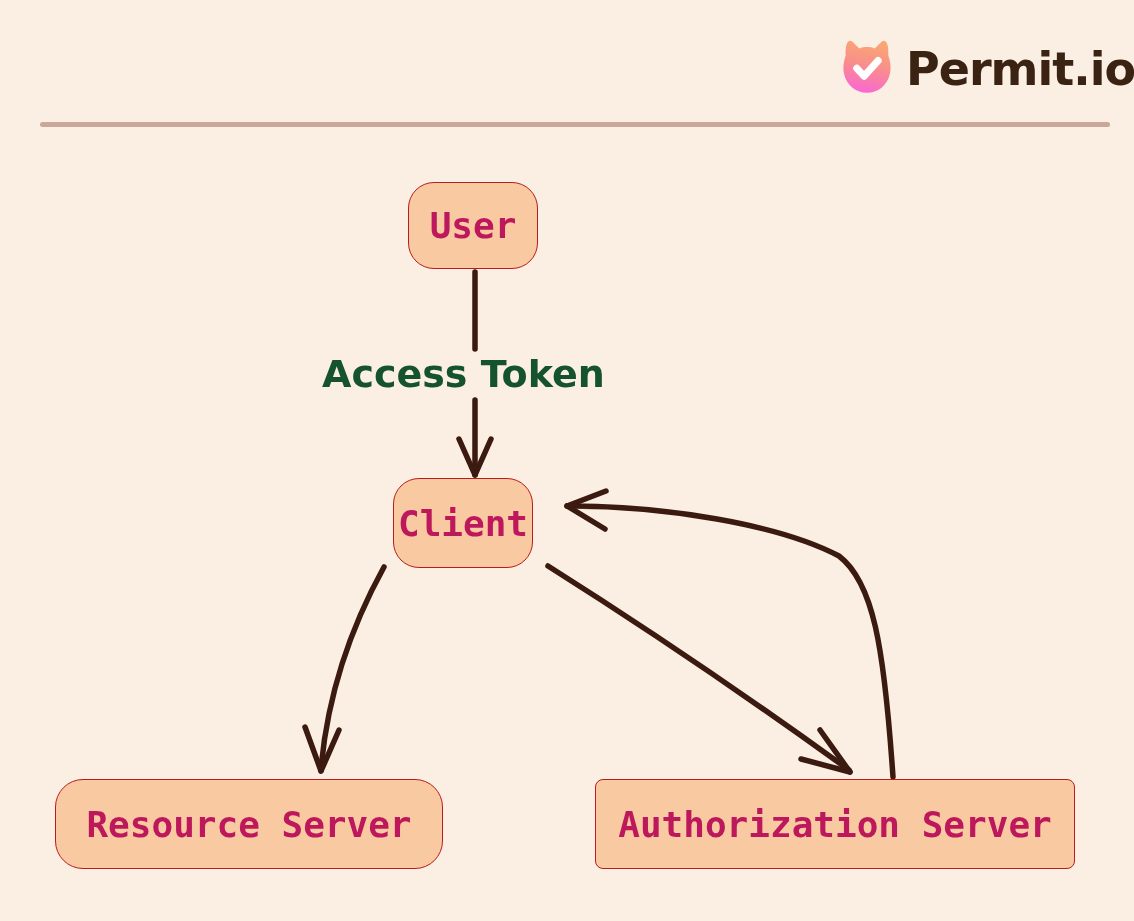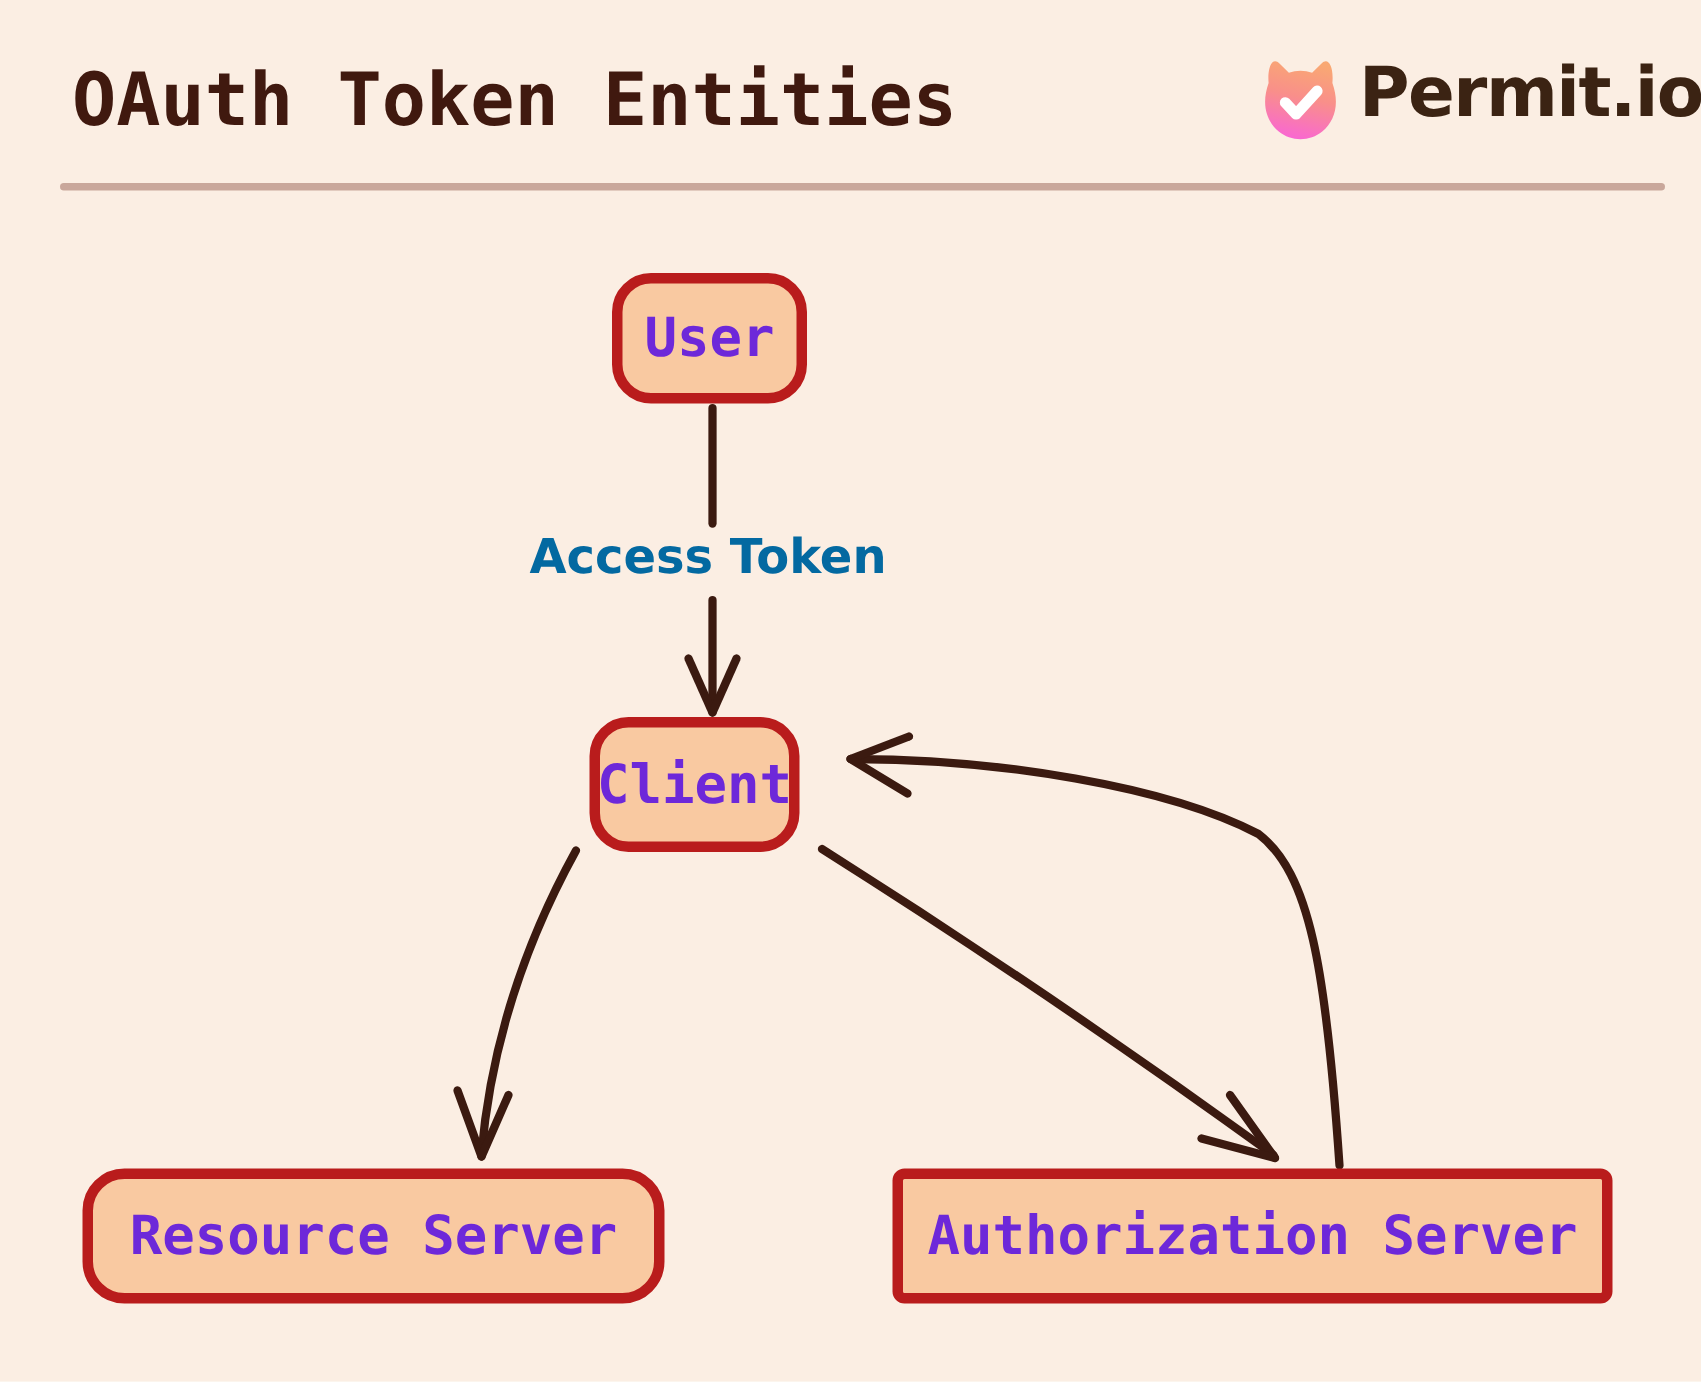--- a/index.html
+++ b/index.html
@@ -21,21 +21,21 @@
     font-size: 49px;
     letter-spacing: 0px;
     color: #40190f;
     white-space: nowrap;
   }
   .brand {
     position: absolute;
     left: 838px;
     top: 34px;
     display: flex;
-    align-items: flex-start;
+    align-items: flex-end;
     gap: 10px;
   }
   .brand-text {
     font-family: "DejaVu Sans", sans-serif;
     font-weight: bold;
     font-size: 46px;
     color: #3b2313;
     letter-spacing: -1px;
   }
   .divider {
@@ -58,54 +58,53 @@
     fill: none;
     stroke: #3b1a10;
     stroke-width: 5.5;
     stroke-linecap: round;
     stroke-linejoin: round;
   }
   .node {
     position: absolute;
     box-sizing: border-box;
     background: #f9c9a1;
-    border: 7px solid #b91c1c;
+    border: 1px solid #b91c1c;
     border-radius: 26px;
     display: flex;
     align-items: center;
     justify-content: center;
     font-family: "DejaVu Sans Mono", monospace;
     font-weight: bold;
     font-size: 36px;
-    color: #6d28d9;
+    color: #be185d;
     white-space: nowrap;
   }
   .node-user   { left: 408px; top: 182px; width: 130px; height: 87px; }
   .node-client { left: 393px; top: 478px; width: 140px; height: 90px; }
   .node-resource { left: 55px;  top: 779px; width: 388px; height: 90px; border-radius: 28px; }
   .node-auth     { left: 595px; top: 779px; width: 480px; height: 90px; border-radius: 8px; }
   .edge-label {
     position: absolute;
     left: 322px;
     top: 352px;
     width: 300px;
-    text-align: center;
+    text-align: left;
     font-family: "DejaVu Sans", sans-serif;
     font-weight: bold;
-    font-size: 32px;
-    color: #0369a1;
+    font-size: 38px;
+    color: #14532d;
     white-space: nowrap;
   }
 </style>
 </head>
 <body>
 
 <div class="stage">
 
-  <h1 class="title">OAuth Token Entities</h1>
 
   <div class="brand">
     <svg width="58" height="62" viewBox="0 0 60 62">
       <defs>
         <linearGradient id="permitGrad" x1="0.55" y1="0" x2="0.35" y2="1">
           <stop offset="0" stop-color="#f9a873"></stop>
           <stop offset="0.45" stop-color="#f98f8a"></stop>
           <stop offset="1" stop-color="#f966d4"></stop>
         </linearGradient>
       </defs>

